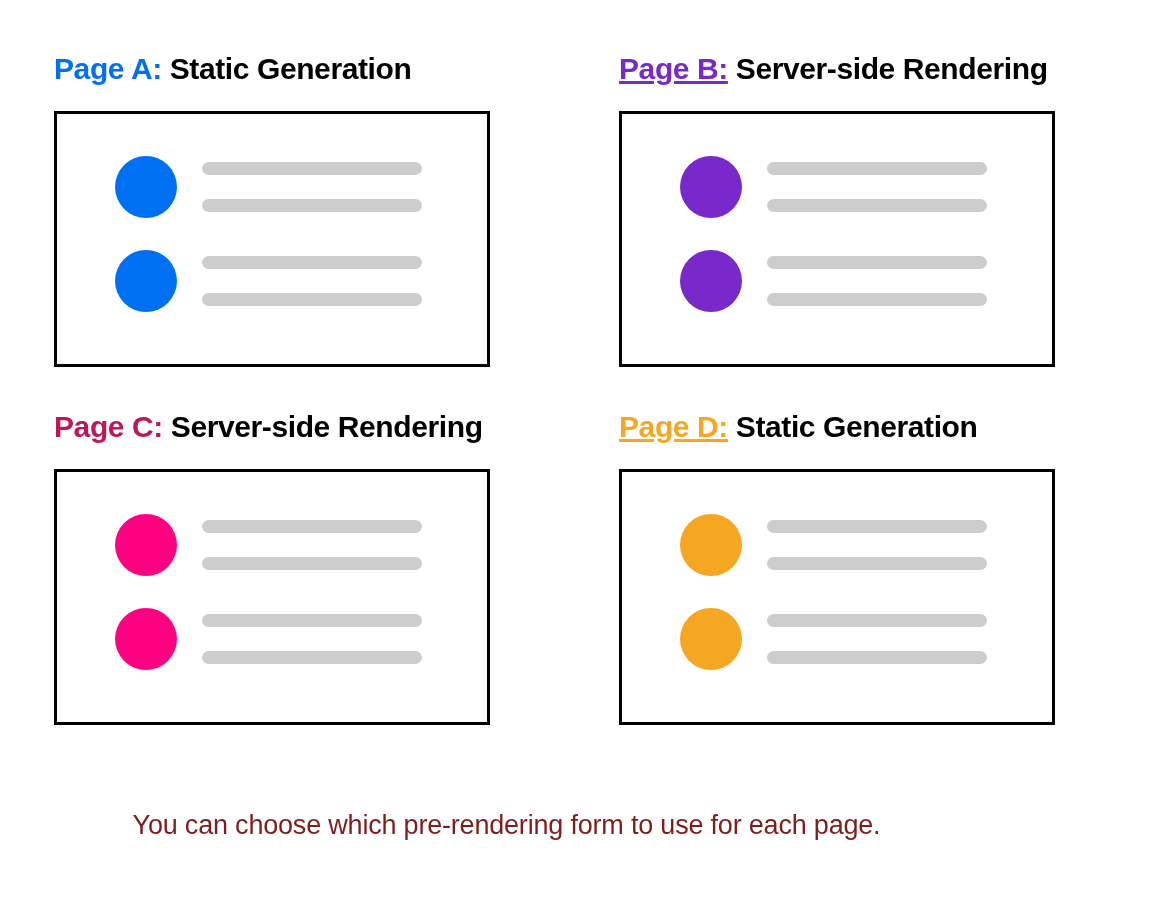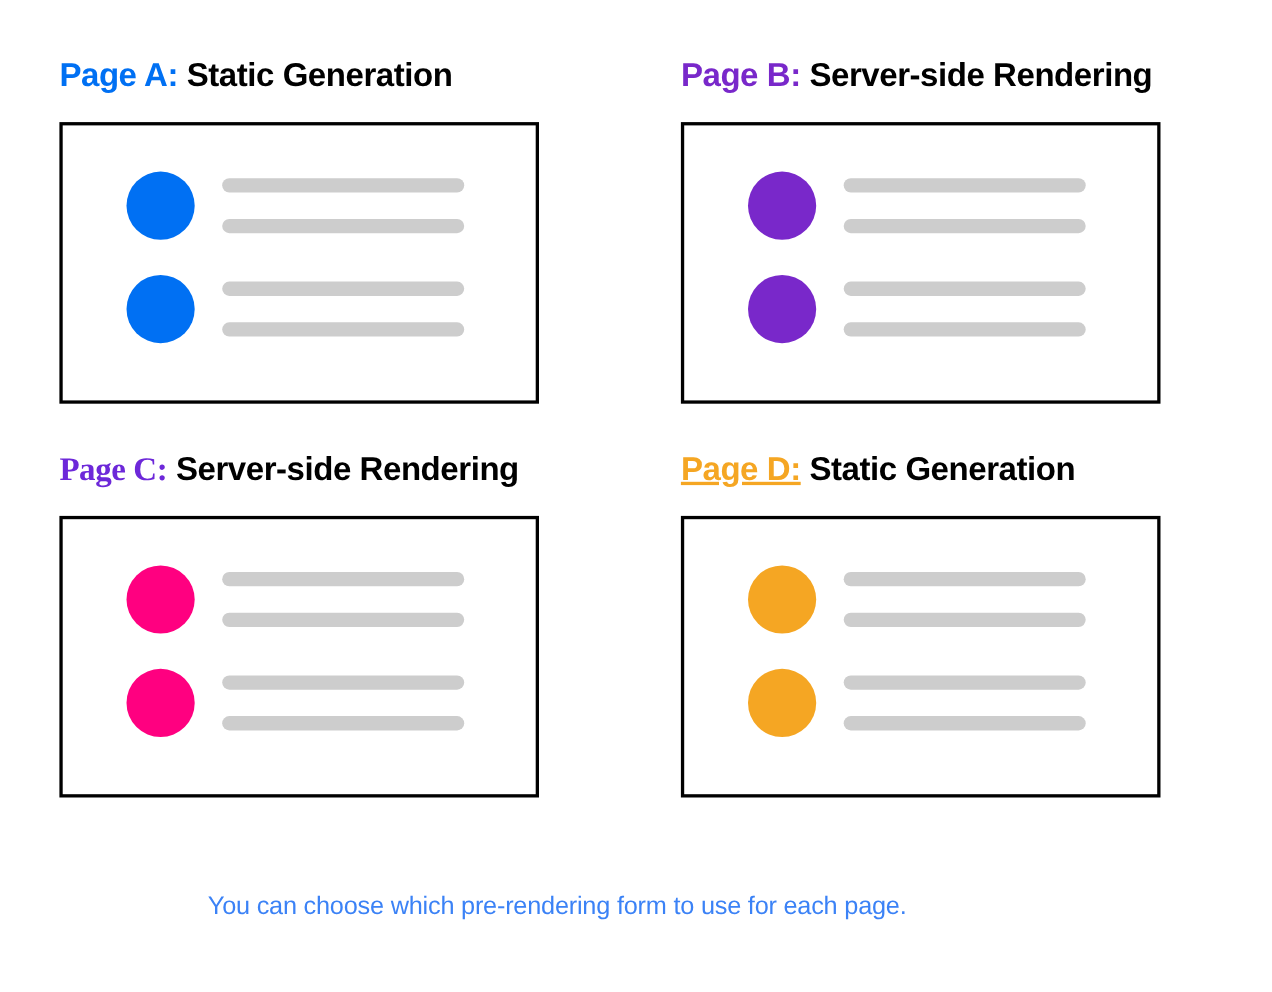--- a/index.html
+++ b/index.html
@@ -99,24 +99,24 @@
     background: #cdcdcd;
   }
 
   
   .caption {
     position: absolute;
     left: 0;
     top: 810px;
     width: 1013px;
     text-align: center;
-    font-size: 23px;
+    font-size: 27px;
     font-weight: 400;
     letter-spacing: -0.2px;
-    color: #3b82f6;
+    color: #7f1d1d;
   }
 </style>
 </head>
 <body style="background: rgb(255, 255, 255);">
 
 <div class="canvas">
 
   <div class="grid">
 
     <div class="page-block">
@@ -137,21 +137,21 @@
           <div class="lines">
             <div class="line"></div>
             <div class="line"></div>
           </div>
         </div>
       </div>
     </div>
 
     <div class="page-block">
       <div class="page-heading">
-        <span class="page-label" style="color: rgb(121, 40, 202);">Page B:</span>
+        <span class="page-label" style="color: rgb(121, 40, 202); text-decoration: underline;">Page B:</span>
         <span class="page-mode">Server-side Rendering</span>
       </div>
       <div class="card">
         <div class="card-row">
           <div class="avatar" style="background: rgb(121, 40, 202);"></div>
           <div class="lines">
             <div class="line"></div>
             <div class="line"></div>
           </div>
         </div>
@@ -160,21 +160,21 @@
           <div class="lines">
             <div class="line"></div>
             <div class="line"></div>
           </div>
         </div>
       </div>
     </div>
 
     <div class="page-block">
       <div class="page-heading">
-        <span class="page-label" style="color: #6d28d9; font-family: Liberation Serif, serif;">Page C:</span>
+        <span class="page-label" style="color: #be185d;">Page C:</span>
         <span class="page-mode">Server-side Rendering</span>
       </div>
       <div class="card">
         <div class="card-row">
           <div class="avatar" style="background: rgb(255, 0, 128);"></div>
           <div class="lines">
             <div class="line"></div>
             <div class="line"></div>
           </div>
         </div>

